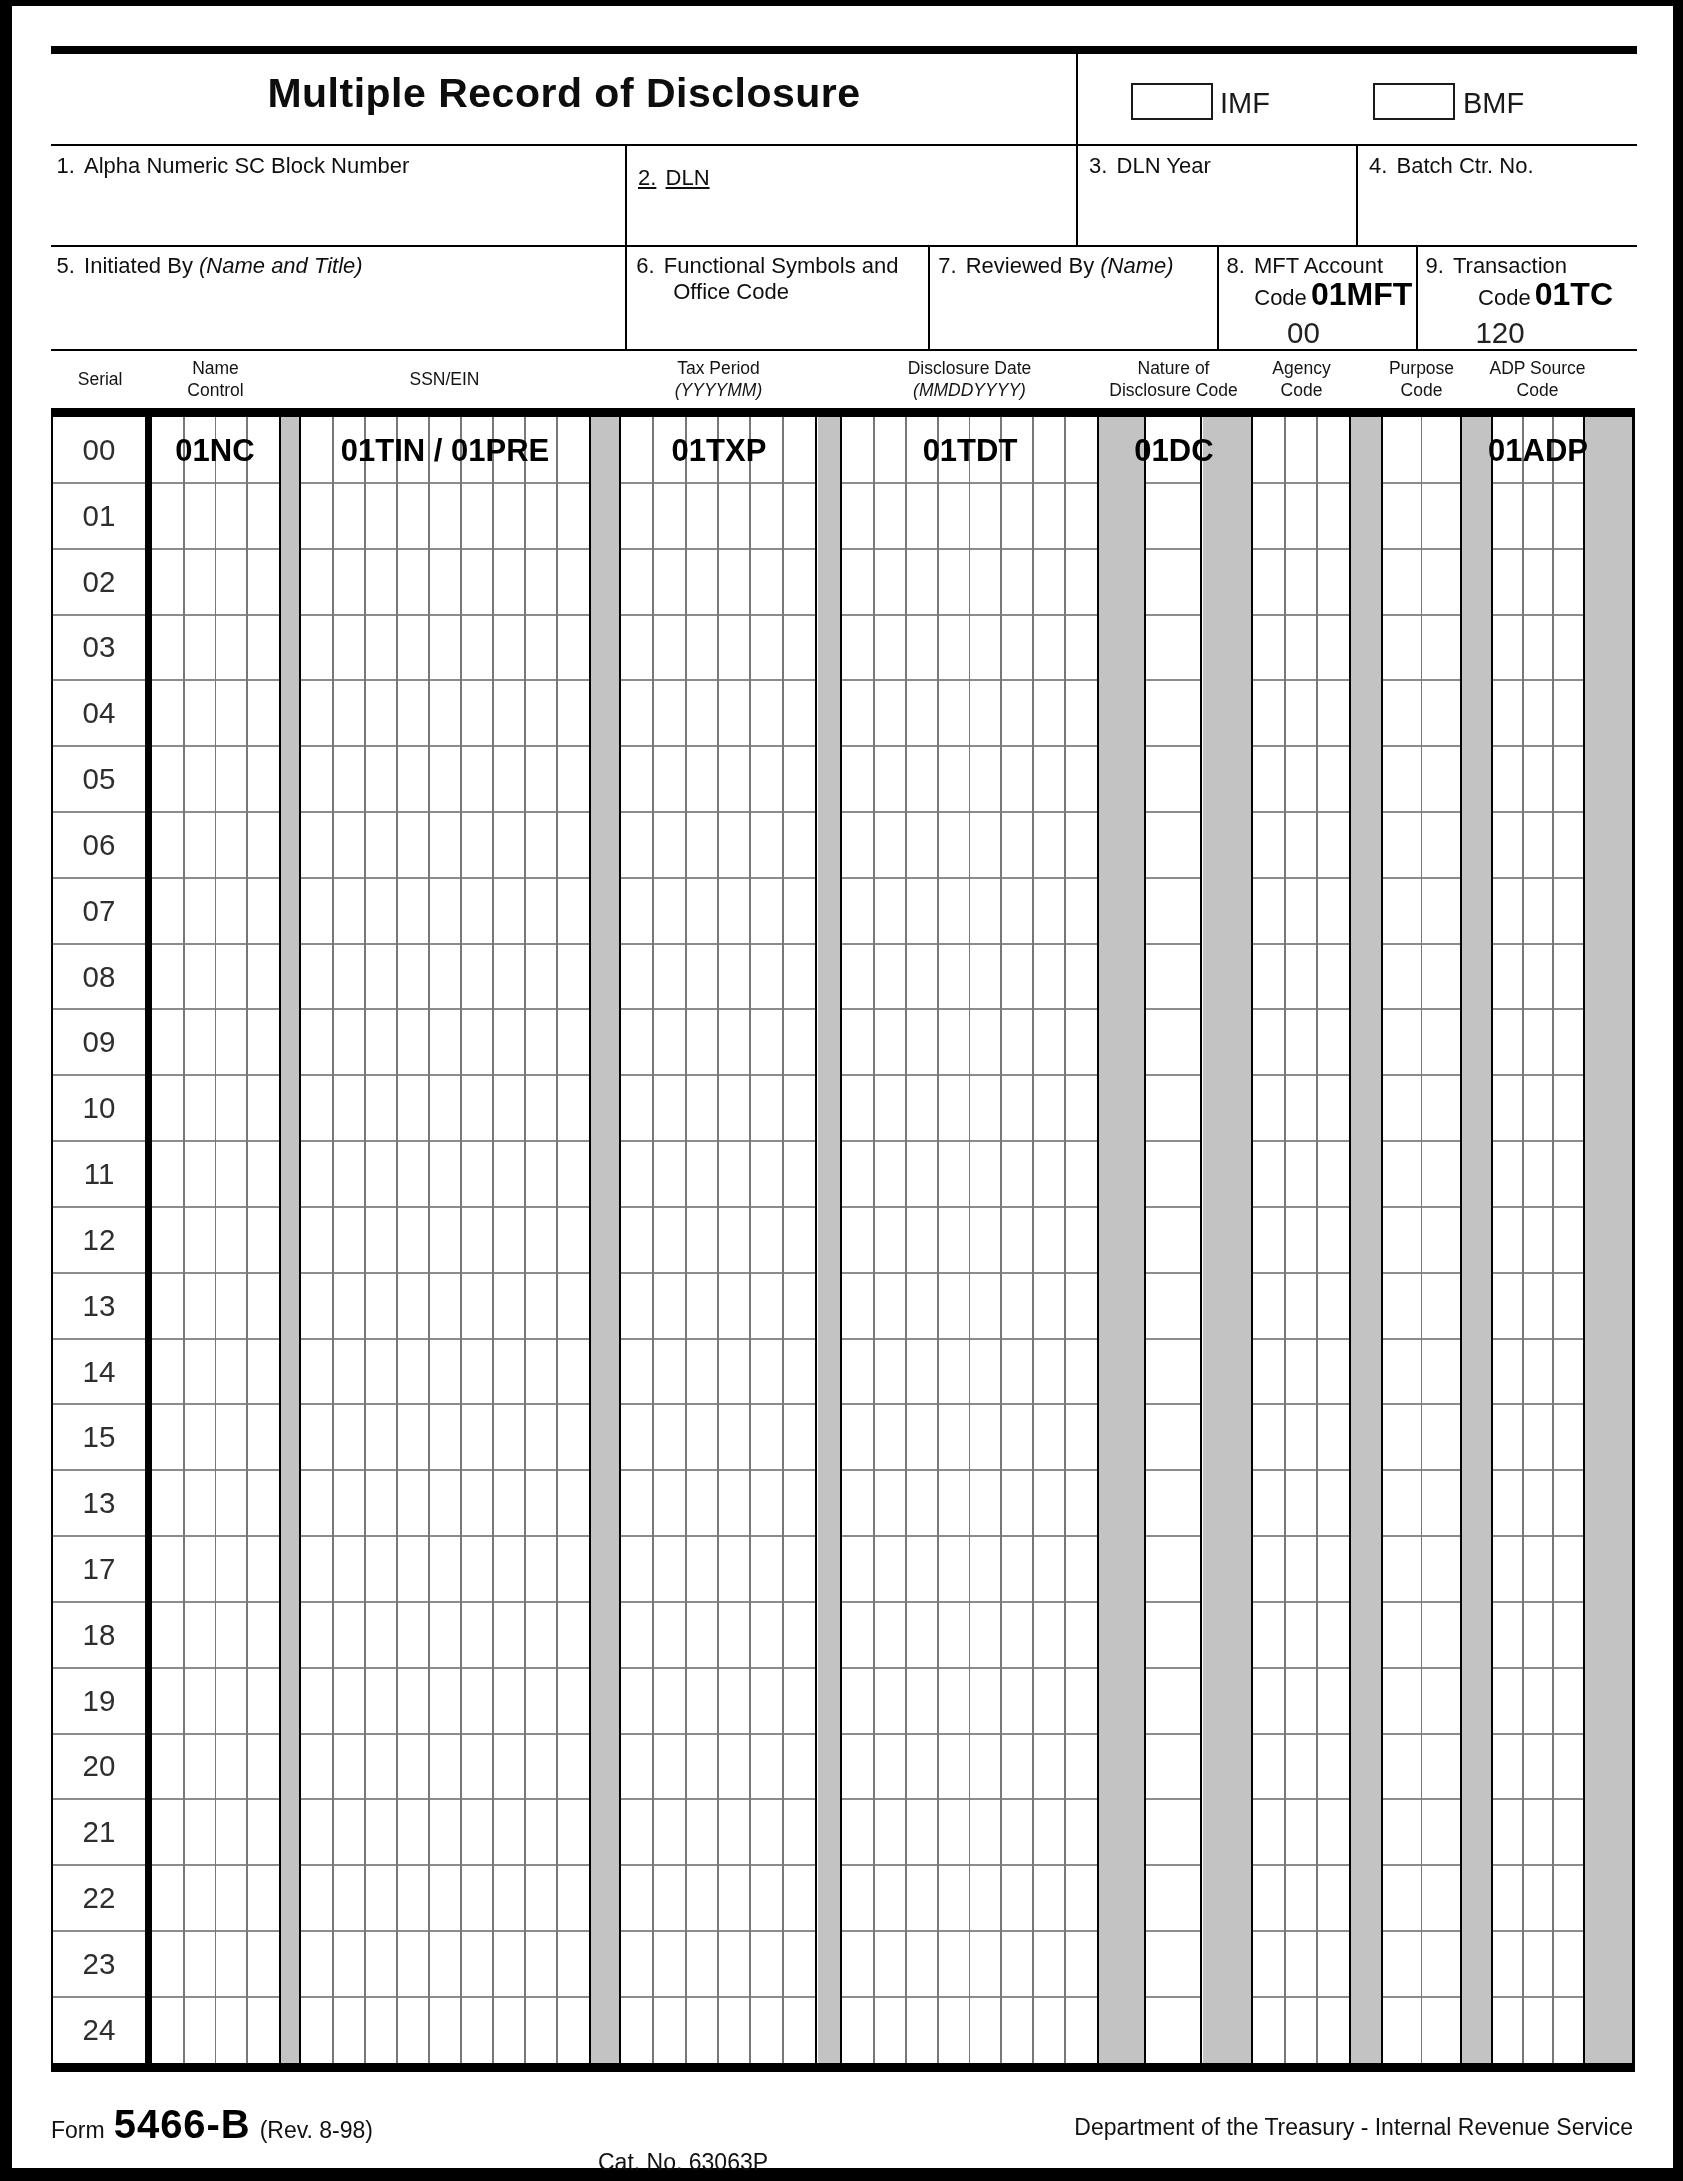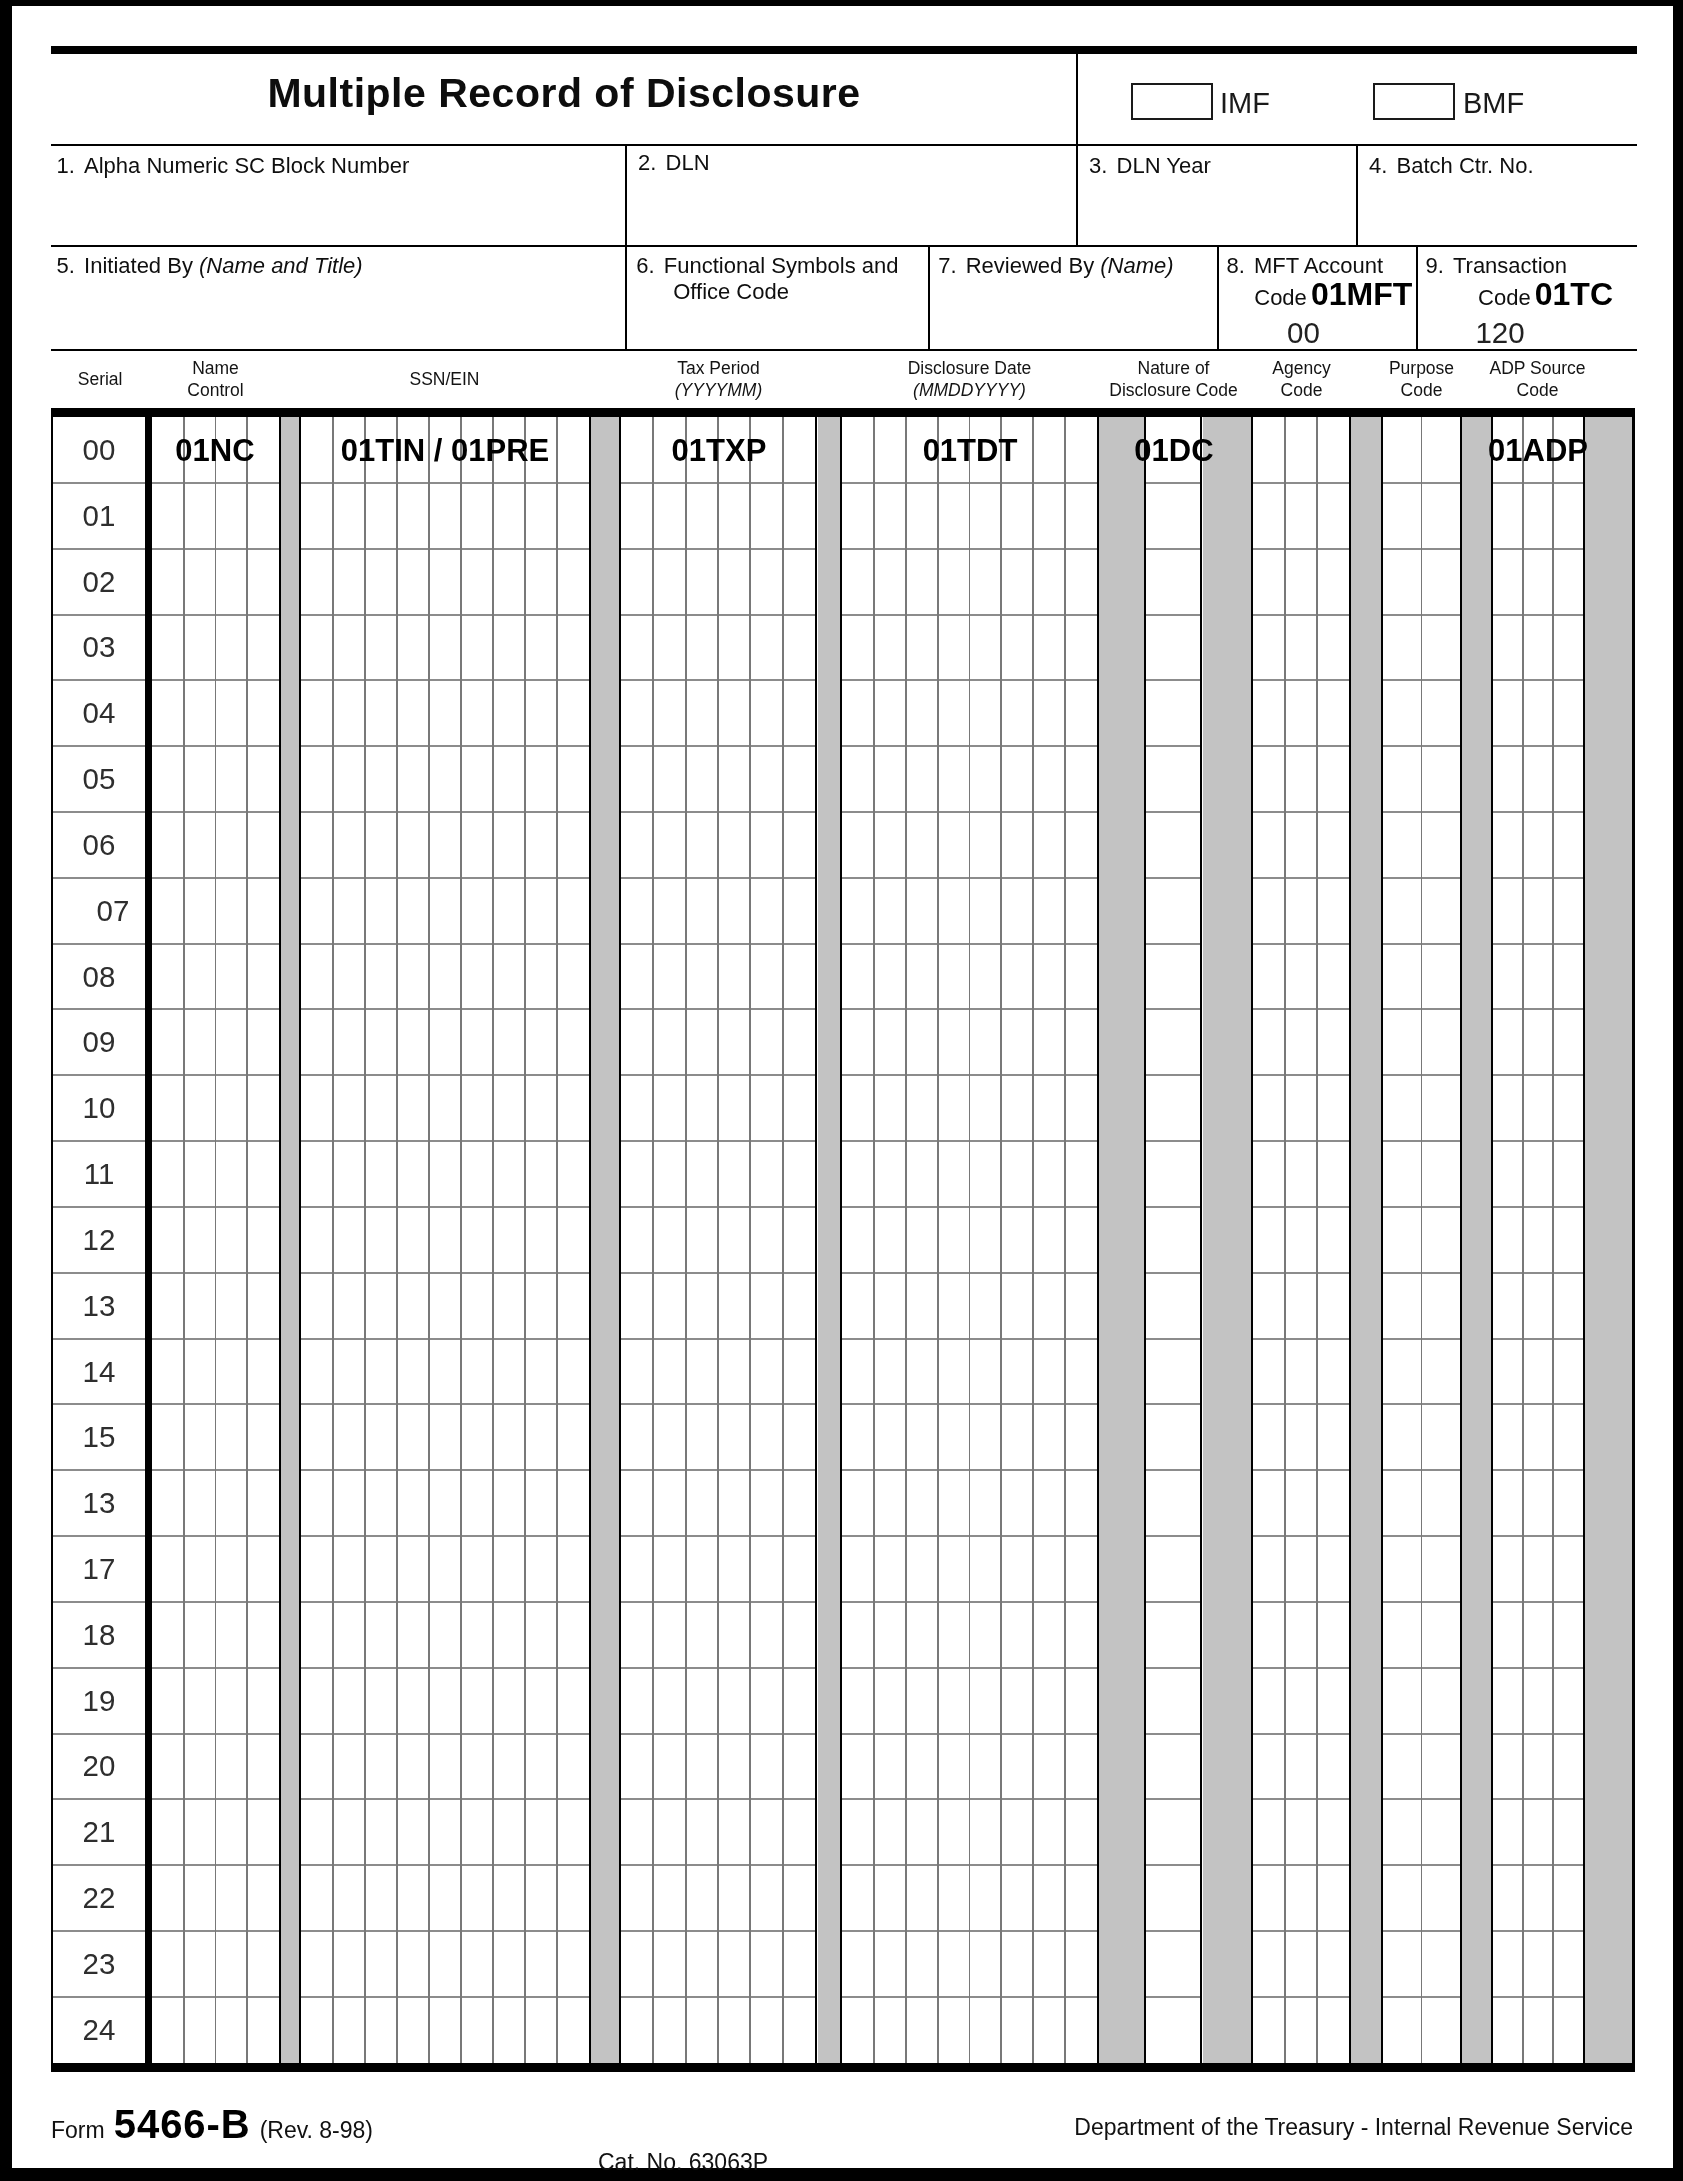--- a/index.html
+++ b/index.html
@@ -103,21 +103,21 @@
     <div class="vl" style="left:1076px;top:144px;height:101px;"></div>
     <div class="vl" style="left:1356px;top:144px;height:101px;"></div>
     <div class="vl" style="left:928px;top:245px;height:104px;"></div>
     <div class="vl" style="left:1217px;top:245px;height:104px;"></div>
     <div class="vl" style="left:1416px;top:245px;height:104px;"></div>
 
     <div class="fbox" style="left:51px;top:146px;width:574px;height:99px;">
       <div class="flabel" style="padding:7.4px 0 0 5.5px;"><span class="fnum">1.</span><span>Alpha Numeric SC Block Number</span></div>
     </div>
     <div class="fbox" style="left:627px;top:146px;width:449px;height:99px;">
-      <div class="flabel" style="padding:4px 0 0 11px;"><span class="fnum">2.</span><span>DLN</span></div>
+      <div class="flabel" style="padding:19px 0 0 11px;text-decoration:underline;"><span class="fnum">2.</span><span>DLN</span></div>
     </div>
     <div class="fbox" style="left:1078px;top:146px;width:278px;height:99px;">
       <div class="flabel" style="padding:7.4px 0 0 11px;"><span class="fnum">3.</span><span>DLN Year</span></div>
     </div>
     <div class="fbox" style="left:1358px;top:146px;width:279px;height:99px;">
       <div class="flabel" style="padding:7.4px 0 0 11px;"><span class="fnum">4.</span><span>Batch Ctr. No.</span></div>
     </div>
 
     <div class="fbox" style="left:51px;top:246px;width:574px;height:84px;">
       <div class="flabel" style="padding:7.4px 0 0 5.5px;"><span class="fnum">5.</span><span>Initiated By</span> <span class="it">(Name and Title)</span></div>
@@ -169,21 +169,21 @@
           <div class="rowline" style="top: 1447px;"></div>
           <div class="rowline" style="top: 1513px;"></div>
           <div class="rowline" style="top: 1579px;"></div>
           <div class="serialnum" style="top: 0px; height: 66px; line-height: 66px;">00</div>
           <div class="serialnum" style="top: 66px; height: 66px; line-height: 66px;">01</div>
           <div class="serialnum" style="top: 132px; height: 66px; line-height: 66px;">02</div>
           <div class="serialnum" style="top: 197px; height: 66px; line-height: 66px;">03</div>
           <div class="serialnum" style="top: 263px; height: 66px; line-height: 66px;">04</div>
           <div class="serialnum" style="top: 329px; height: 66px; line-height: 66px;">05</div>
           <div class="serialnum" style="top: 395px; height: 66px; line-height: 66px;">06</div>
-          <div class="serialnum" style="top: 461px; height: 66px; line-height: 66px; padding-left: 14px;">07</div>
+          <div class="serialnum" style="top: 461px; height: 66px; line-height: 66px;">07</div>
           <div class="serialnum" style="top: 527px; height: 66px; line-height: 66px;">08</div>
           <div class="serialnum" style="top: 592px; height: 66px; line-height: 66px;">09</div>
           <div class="serialnum" style="top: 658px; height: 66px; line-height: 66px;">10</div>
           <div class="serialnum" style="top: 724px; height: 62px; line-height: 66px;">11</div>
           <div class="serialnum" style="top: 790px; height: 66px; line-height: 66px;">12</div>
           <div class="serialnum" style="top: 856px; height: 66px; line-height: 66px;">13</div>
           <div class="serialnum" style="top: 922px; height: 66px; line-height: 66px; border-radius: 16px;">14</div>
           <div class="serialnum" style="top: 987px; height: 66px; line-height: 66px;">15</div>
           <div class="serialnum" style="top: 1053px; height: 66px; line-height: 66px;">13</div>
           <div class="serialnum" style="top: 1119px; height: 66px; line-height: 66px;">17</div>

